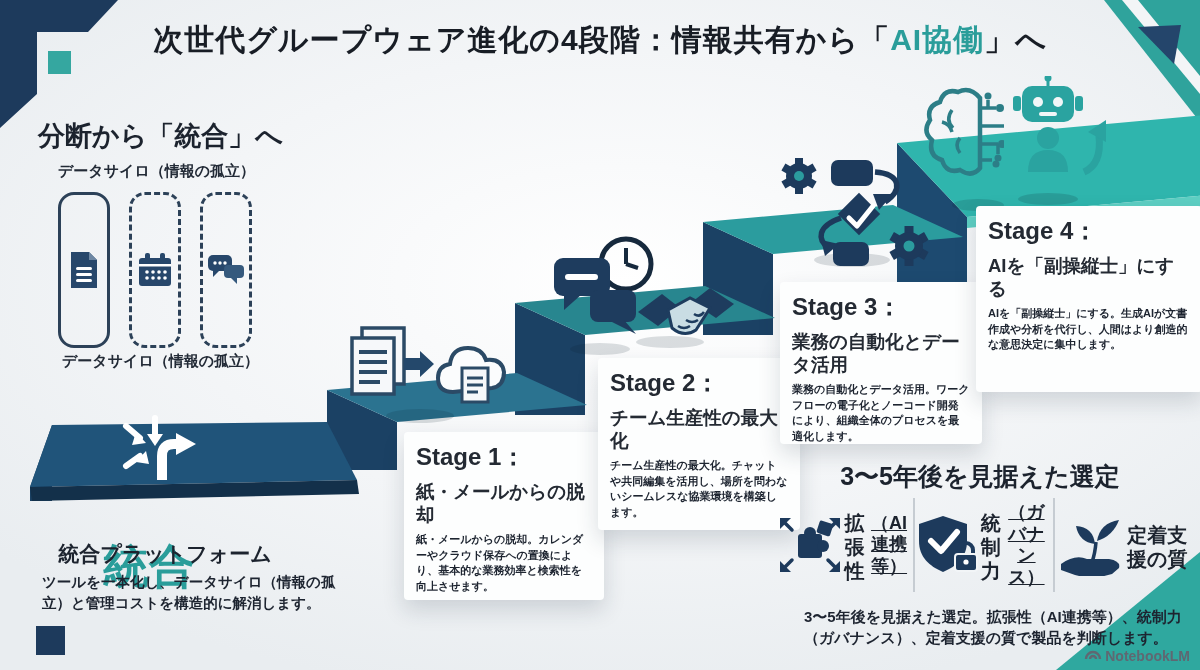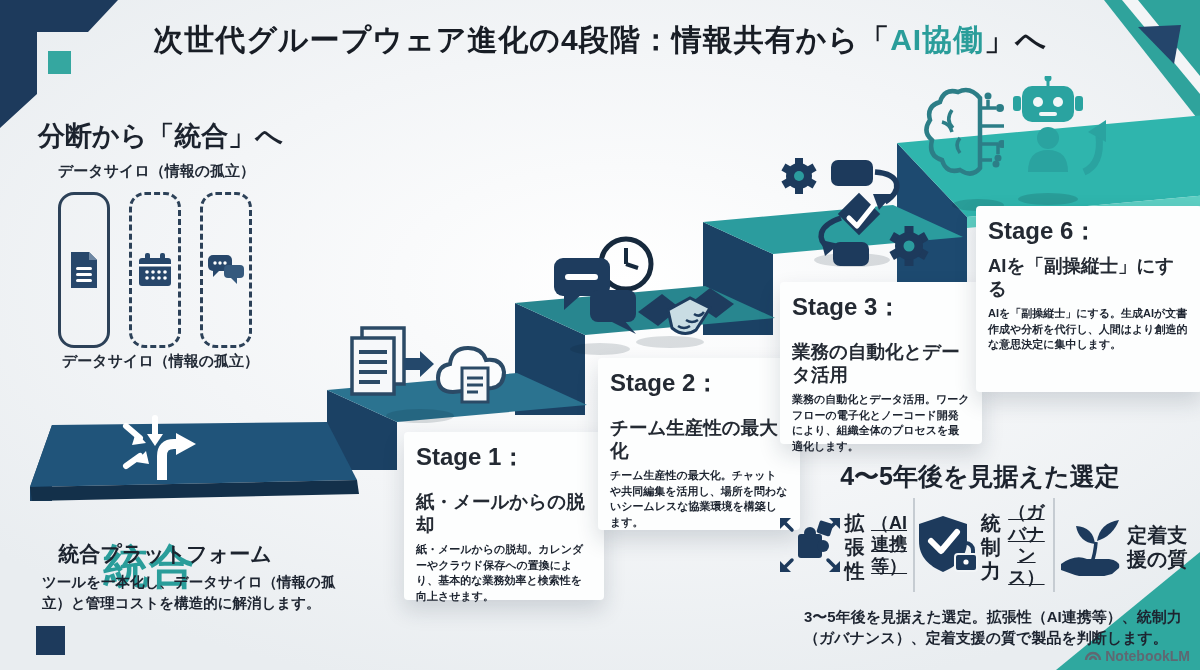--- a/index.html
+++ b/index.html
@@ -20,38 +20,38 @@
   .silos{left:58px;top:192px;display:flex;gap:19px;}
   .silo{width:46px;height:150px;border:3px solid #2c4158;border-radius:16px;display:flex;align-items:center;justify-content:center;background:transparent;}
   .silo.dashed{border-style:dashed;}
   
   .integration-title{left:44px;top:488px;width:210px;text-align:center;font-size:46px;font-weight:700;color:#2a9d9a;margin-top:48px;}
   .integration-sub{left:10px;top:540px;width:310px;text-align:center;font-size:21px;font-weight:900;color:#1c232e;}
   .integration-desc{left:42px;top:572px;width:314px;font-size:14.5px;font-weight:700;line-height:1.45;color:#1d2430;}
   
   .panel{background:#fdfefe;border-radius:4px;box-shadow:0 10px 22px rgba(25,45,65,.16);padding:10px 12px;box-sizing:border-box;}
   .stage-label{font-size:24px;font-weight:900;color:#242a33;line-height:1.25;}
-  .stage-title{font-size:18.5px;font-weight:900;color:#242a33;line-height:1.25;margin-top:18px;}
+  .stage-title{font-size:18.5px;font-weight:900;color:#242a33;line-height:1.25;margin-top:8px;}
   .stage-desc{font-size:11px;font-weight:700;color:#1d2430;line-height:1.42;margin-top:6px;}
   #panel-1{left:404px;top:432px;width:200px;height:168px;}
   #panel-2{left:598px;top:358px;width:202px;height:172px;}
   #panel-3{left:780px;top:282px;width:202px;height:162px;}
   #panel-4{left:976px;top:206px;width:226px;height:186px;}
   #panel-4 .stage-title{margin-top:8px;}
   
   .sel-heading{left:770px;top:460px;width:420px;text-align:center;font-size:25px;font-weight:900;color:#1c232e;}
   .criteria{left:776px;top:498px;width:416px;display:flex;}
   .crit{flex:1;display:flex;flex-direction:row;align-items:center;padding:4px 2px;}
   .crit + .crit{border-left:2px solid #c6ccd2;}
   .crit .ic{height:62px;display:flex;align-items:center;justify-content:center;}
   .crit-label{font-size:20px;font-weight:900;color:#1c232e;margin-top:4px;text-align:center;line-height:1.2;}
   .crit-sub{font-size:18px;font-weight:900;color:#1c232e;text-align:center;line-height:1.2;text-decoration:underline;}
   .sel-desc{left:804px;top:606px;width:404px;font-size:15px;font-weight:700;line-height:1.42;color:#1d2430;}
   
-  .footer{right:10px;bottom:6px;display:flex;align-items:center;gap:3px;color:#5f6872;font-size:14px;font-weight:600;}
+  .footer{right:10px;bottom:6px;display:flex;align-items:flex-start;gap:3px;color:#5f6872;font-size:14px;font-weight:600;}
 </style>
 </head>
 <body>
 
 <div id="canvas">
 
   <svg class="abs" style="left:0;top:0" width="1200" height="670" viewBox="0 0 1200 670">
 
     <polygon points="0,0 118,0 88,32 37,32 37,94 0,128" fill="#1d3a5c"></polygon>
     <rect x="48" y="51" width="23" height="23" fill="#35a7a0"></rect>
@@ -288,26 +288,26 @@
     <div class="stage-label">Stage 2：</div>
     <div class="stage-title">チーム生産性の最大化</div>
     <div class="stage-desc">チーム生産性の最大化。チャットや共同編集を活用し、場所を問わないシームレスな協業環境を構築します。</div>
   </div>
   <div id="panel-3" class="abs panel">
     <div class="stage-label">Stage 3：</div>
     <div class="stage-title">業務の自動化とデータ活用</div>
     <div class="stage-desc">業務の自動化とデータ活用。ワークフローの電子化とノーコード開発により、組織全体のプロセスを最適化します。</div>
   </div>
   <div id="panel-4" class="abs panel">
-    <div class="stage-label">Stage 6：</div>
+    <div class="stage-label">Stage 4：</div>
     <div class="stage-title">AIを「副操縦士」にする</div>
     <div class="stage-desc">AIを「副操縦士」にする。生成AIが文書作成や分析を代行し、人間はより創造的な意思決定に集中します。</div>
   </div>
 
-  <div class="abs sel-heading">4〜5年後を見据えた選定</div>
+  <div class="abs sel-heading">3〜5年後を見据えた選定</div>
   <div class="abs criteria">
 
     <div class="crit">
       <div class="ic">
         <svg width="64" height="62" viewBox="0 0 64 62">
           <g stroke="#1d3a5c" stroke-width="3.5" fill="none" stroke-linecap="round">
             <line x1="14" y1="16" x2="5" y2="7"></line>
               <line x1="50" y1="16" x2="59" y2="7"></line>
             <line x1="14" y1="46" x2="5" y2="55"></line>
               <line x1="50" y1="46" x2="59" y2="55"></line>

